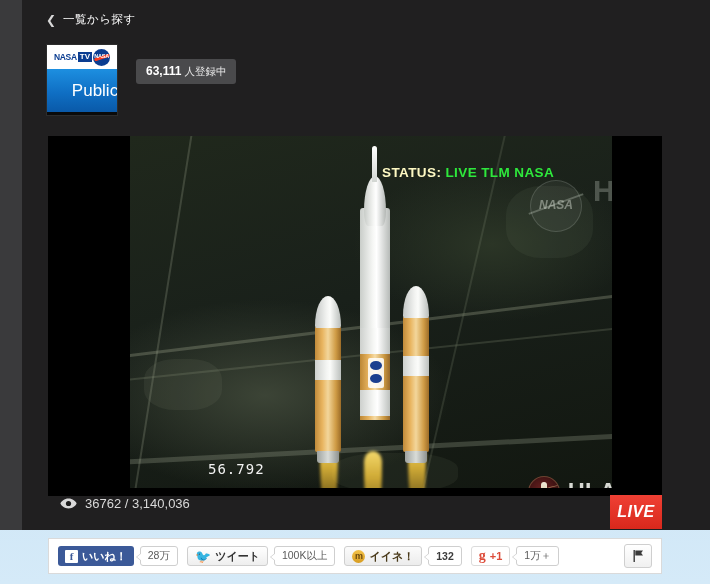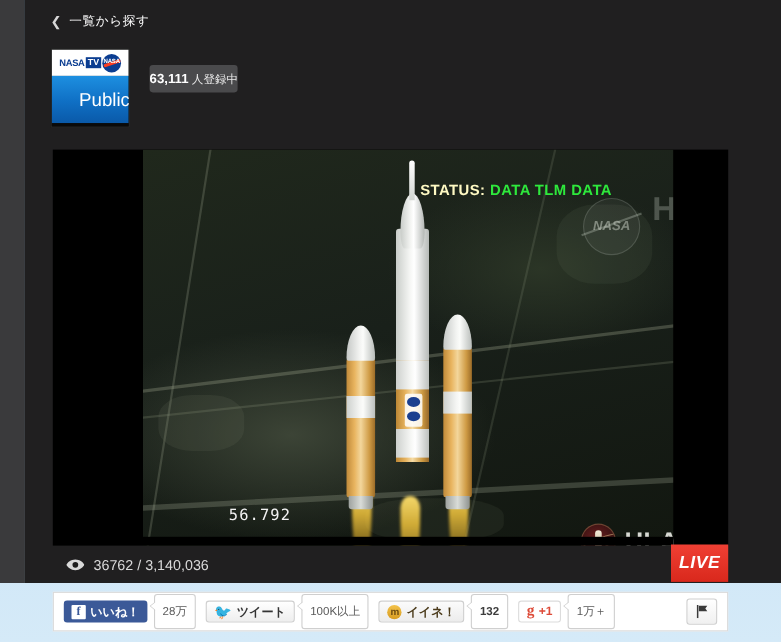--- a/index.html
+++ b/index.html
@@ -114,21 +114,21 @@
   #subscribe-btn {
     background: linear-gradient(180deg, #f79946 0%, #ef7f21 100%);
     color: #ffffff; font-size: 11.5px; font-weight: bold;
     padding: 5px 13px; border-radius: 3px;
     border: none; cursor: pointer;
     letter-spacing: 1px;
     text-shadow: 0 1px 1px rgba(120,60,0,.45);
   }
   #subscriber-count {
     background: #4a4a4c; color: #e9e9e9;
-    font-size: 11.5px; padding: 5px 0; border-radius: 3px;
+    font-size: 11.5px; padding: 5px 10px; border-radius: 3px;
     display: flex; align-items: baseline; gap: 3px;
   }
   #subscriber-count .num { font-weight: bold; color: #ffffff; font-size: 12px; }
   #subscriber-count .suffix { font-size: 10.5px; }
 
   
   #video-shell {
     position: absolute; left: 48px; top: 136px;
     width: 614px; height: 360px;
     background: #000000;
@@ -299,21 +299,21 @@
 
   
   #video-bottom-bar {
     position: absolute; left: 0; bottom: 0; width: 100%; height: 8px;
     background: #000;
   }
 
   
   #stats-bar {
     position: absolute; left: 48px; top: 496px; width: 614px; height: 34px;
-    display: flex; align-items: center;
+    display: flex; align-items: flex-start;
   }
   #view-count {
     display: flex; align-items: center; gap: 8px;
     color: #d9d9d9; font-size: 13px; margin-left: 12px;
   }
   #eye-icon { display: block; }
   #live-badge {
     position: absolute; right: 0; top: -1px;
     width: 52px; height: 34px;
     background: linear-gradient(180deg,#ef4034 0%, #d9281c 100%);
@@ -332,21 +332,21 @@
   }
   .share-group { display: flex; align-items: center; margin-right: 9px; }
   .sbtn {
     display: flex; align-items: center; gap: 4px;
     height: 20px; padding: 0 7px; border-radius: 3px;
     font-size: 11px; font-weight: bold; cursor: pointer;
     box-sizing: border-box; white-space: nowrap;
   }
   .bubble {
     position: relative; margin-left: 6px;
-    height: 32px; padding: 0 7px; border-radius: 3px;
+    height: 20px; padding: 0 7px; border-radius: 3px;
     border: 1px solid #cfcfcf; background: #fff; color: #5a5a5a;
     font-size: 10.5px; display: flex; align-items: center; box-sizing: border-box; text-align: center;
   }
   .bubble::before {
     content: ""; position: absolute; left: -5px; top: 6px;
     width: 0; height: 0;
     border-top: 4px solid transparent; border-bottom: 4px solid transparent;
     border-right: 5px solid #cfcfcf;
   }
   .bubble::after {
@@ -466,21 +466,21 @@
           <div class="dot1"></div>
           <div class="dot2"></div>
         </div>
       </div>
       <div id="payload-fairing"></div>
       <div id="tower-spike"></div>
     </div>
 
     <div id="status-line">
       <span class="lab">STATUS:</span>
-      <span class="val">DATA TLM DATA</span>
+      <span class="val">LIVE TLM NASA</span>
     </div>
 
     <div id="video-meatball">
       <div class="swoosh"></div>
       <div class="mtxt">NASA</div>
     </div>
     <div id="hd-watermark">HD</div>
 
     <div id="telemetry">56.792</div>
 

